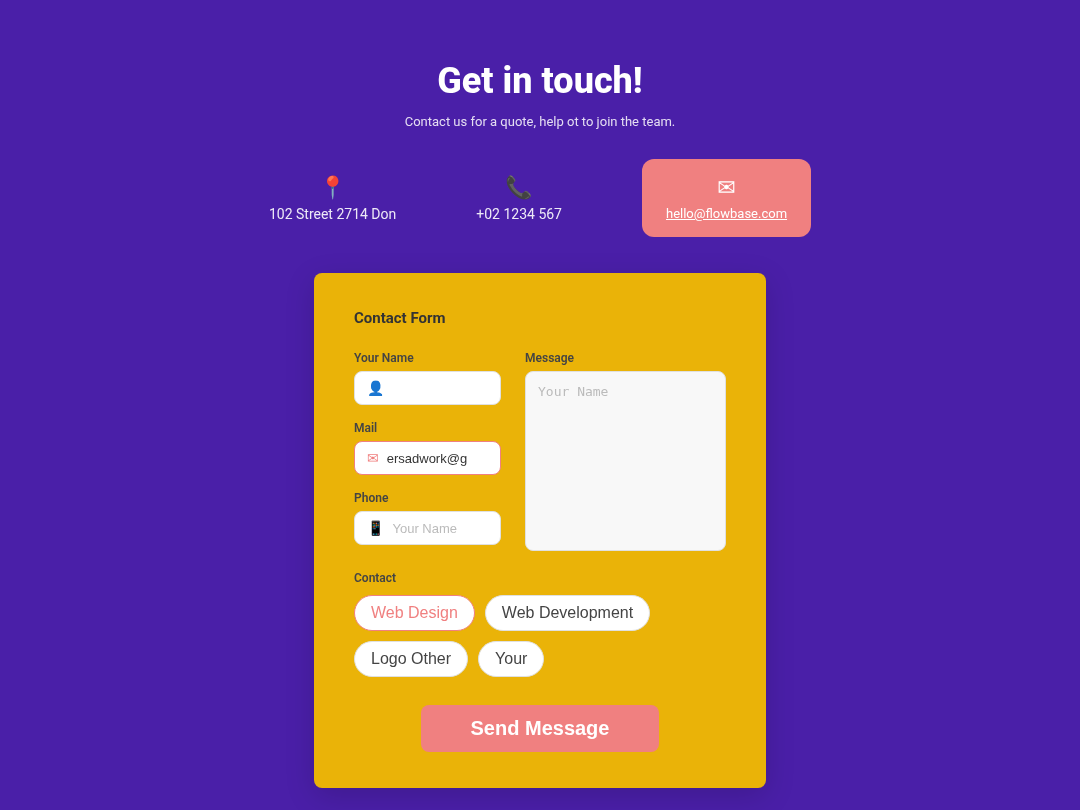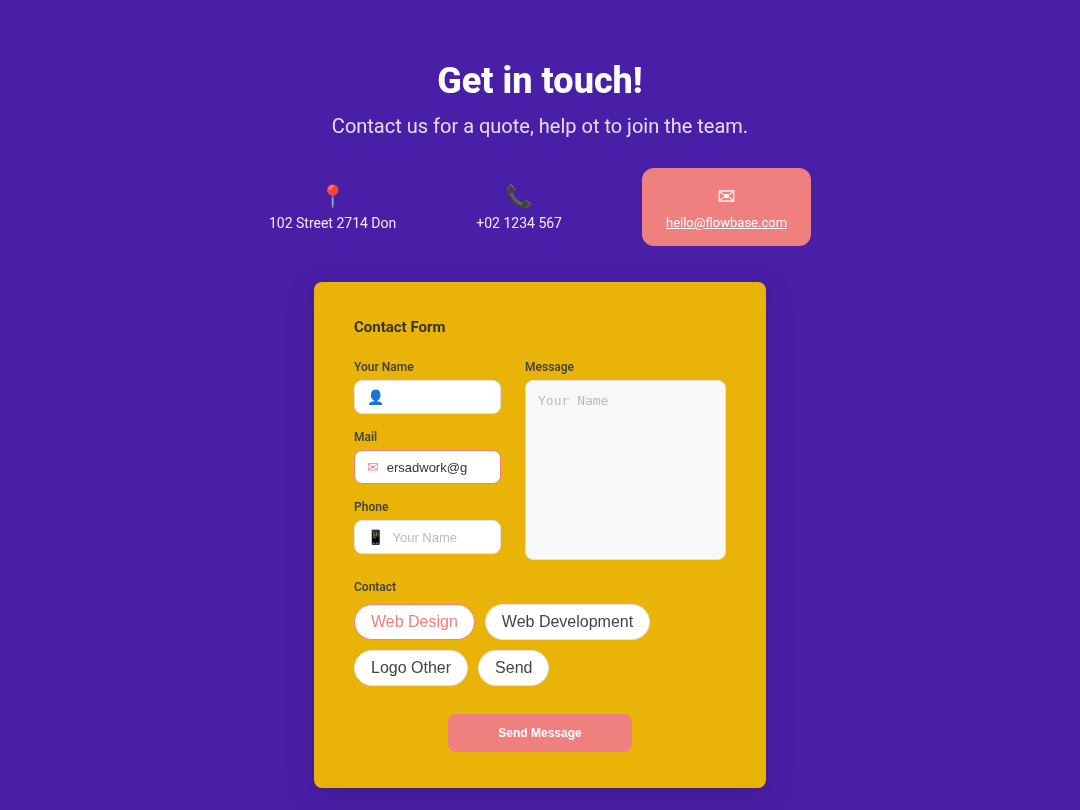--- a/index.html
+++ b/index.html
@@ -34,21 +34,21 @@
     }
 
     .main-title {
       font-size: 36px;
       font-weight: 800;
       color: #ffffff;
       margin-bottom: 12px;
     }
 
     .subtitle {
-      font-size: 20px;
+      font-size: 13px;
       color: rgba(255,255,255,0.85);
       text-align: center;
     }
 
     .contact-info-row {
       display: flex;
       align-items: center;
       justify-content: center;
       gap: 80px;
       margin-bottom: 36px;
@@ -234,21 +234,21 @@
       justify-content: center;
       margin-top: 28px;
     }
 
     .send-btn {
       background: #f08080;
       color: #fff;
       border: none;
       border-radius: 8px;
       padding: 12px 50px;
-      font-size: 12px;
+      font-size: 20px;
       font-weight: 600;
       cursor: pointer;
     }
   </style>
 </head>
 <body>
 
 <div class="page-wrapper">
 
   <div class="header-section">
@@ -310,21 +310,21 @@
         </div>
       </div>
     </div>
 
     <div class="services-section">
       <div class="services-label">Contact</div>
       <div class="services-buttons">
         <button class="service-btn active">Web Design</button>
         <button class="service-btn">Web Development</button>
         <button class="service-btn">Logo Other</button>
-        <button class="service-btn">Send</button>
+        <button class="service-btn">Your</button>
       </div>
     </div>
 
     <div class="send-btn-wrapper">
       <button class="send-btn">Send Message</button>
     </div>
   </div>
 
 </div>
 

